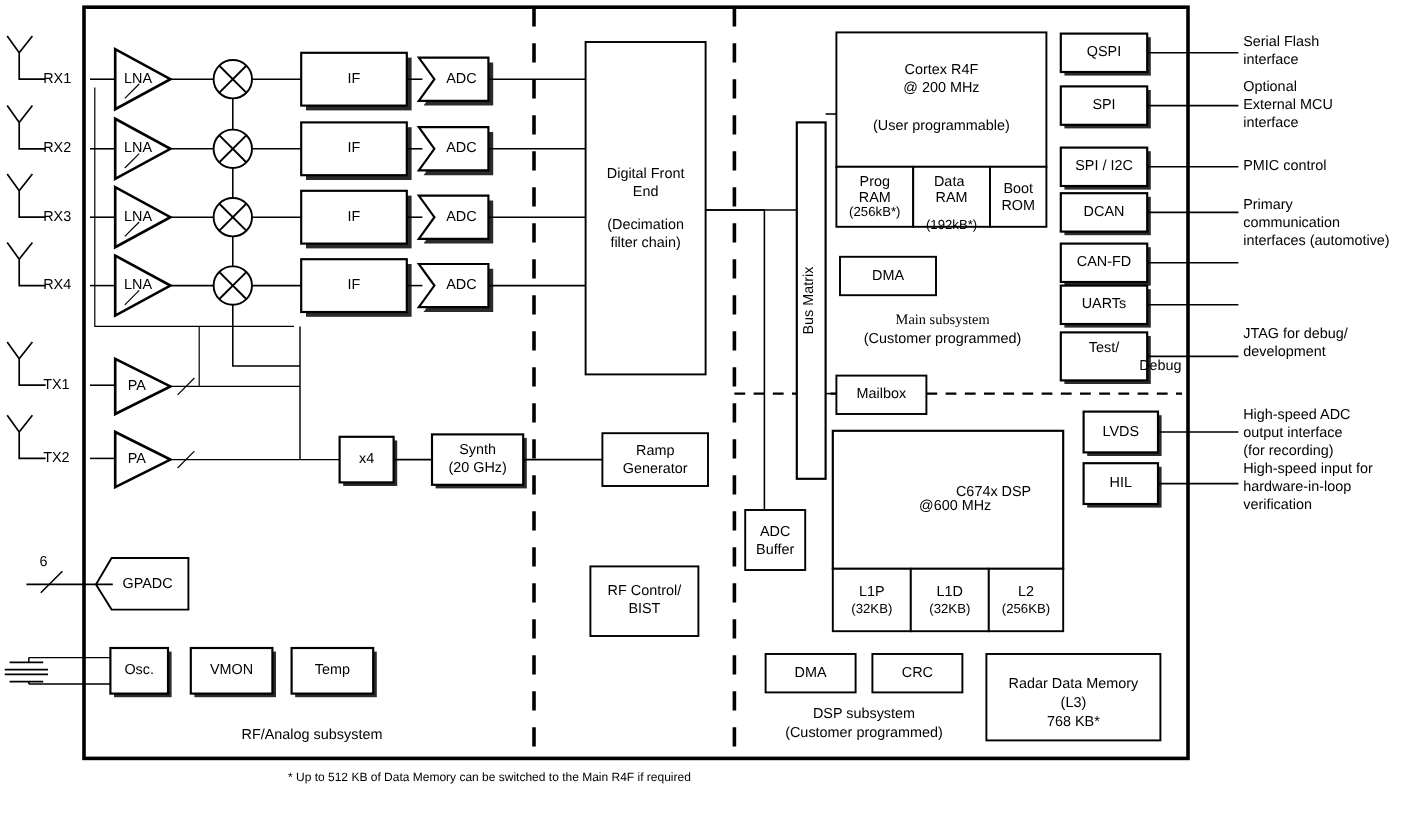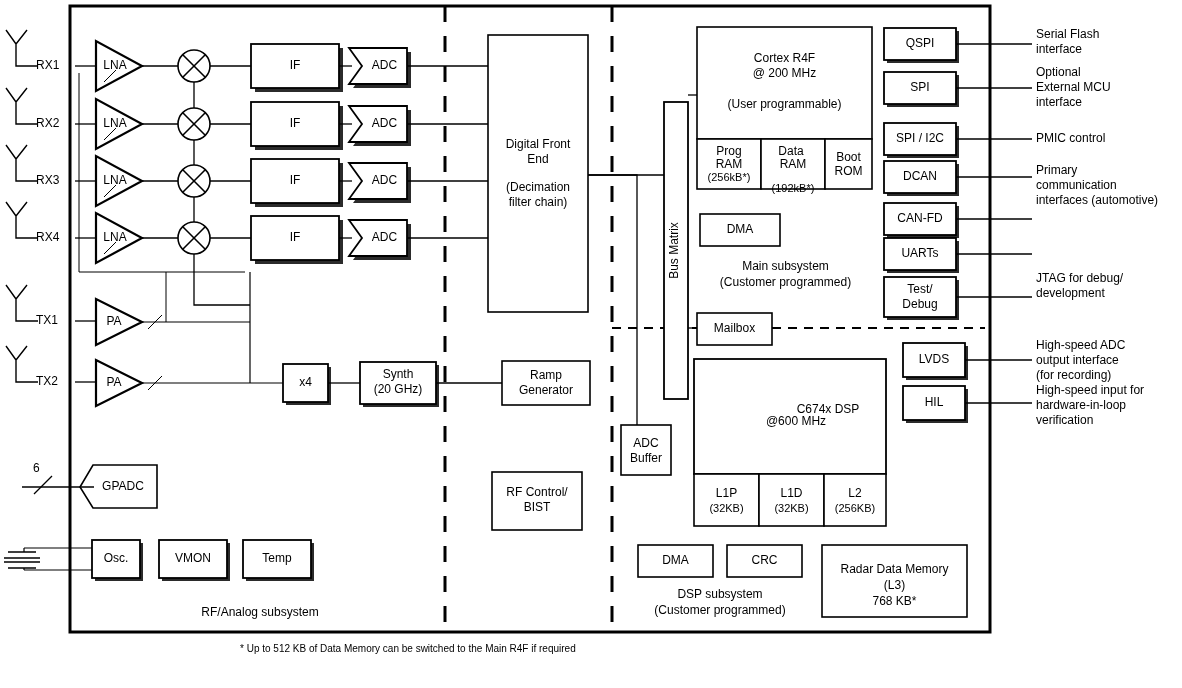--- a/index.html
+++ b/index.html
@@ -382,21 +382,21 @@
 
 <div class="lbl ctr" style="left:761px;top:145px;width:60px;">Data</div>
 <div class="lbl ctr" style="left:761px;top:158px;width:64px;">RAM</div>
 <div class="lbl ctr" style="left:759px;top:182px;width:68px;font-size:11px;">(192kB*)</div>
 
 <div class="lbl ctr" style="left:825px;top:151px;width:47px;">Boot</div>
 <div class="lbl ctr" style="left:825px;top:165px;width:47px;">ROM</div>
 
 <div class="lbl ctr" style="left:700px;top:223px;width:80px;">DMA</div>
 
-<div class="lbl ctr" style="left:678px;top:260px;width:215px;">Main subsystem</div>
+<div class="lbl ctr" style="left:678px;top:260px;width:215px;font-family:Liberation Serif, serif;">Main subsystem</div>
 <div class="lbl ctr" style="left:678px;top:276px;width:215px;">(Customer programmed)</div>
 
 <div class="lbl ctr" style="left:694px;top:403px;width:192px;padding-left:38px;">C674x DSP</div>
 <div class="lbl ctr" style="left:694px;top:415px;width:204px;">@600 MHz</div>
 
 <div class="lbl ctr" style="left:694px;top:487px;width:65px;">L1P</div>
 <div class="lbl ctr" style="left:694px;top:502px;width:65px;font-size:11px;">(32KB)</div>
 <div class="lbl ctr" style="left:759px;top:487px;width:65px;">L1D</div>
 <div class="lbl ctr" style="left:759px;top:502px;width:65px;font-size:11px;">(32KB)</div>
 <div class="lbl ctr" style="left:824px;top:487px;width:62px;">L2</div>
@@ -414,21 +414,21 @@
 
 <div class="lbl ctr" style="left:150px;top:606px;width:220px;">RF/Analog subsystem</div>
 
 <div class="lbl ctr" style="left:884px;top:37px;width:72px;">QSPI</div>
 <div class="lbl ctr" style="left:884px;top:81px;width:72px;">SPI</div>
 <div class="lbl ctr" style="left:884px;top:132px;width:72px;">SPI / I2C</div>
 <div class="lbl ctr" style="left:884px;top:170px;width:72px;">DCAN</div>
 <div class="lbl ctr" style="left:884px;top:212px;width:72px;">CAN-FD</div>
 <div class="lbl ctr" style="left:884px;top:247px;width:72px;">UARTs</div>
 <div class="lbl ctr" style="left:884px;top:283px;width:72px;">Test/</div>
-<div class="lbl ctr" style="left:884px;top:298px;width:72px;">Debug</div>
+<div class="lbl ctr" style="left:884px;top:298px;width:72px;padding-left:47px;">Debug</div>
 <div class="lbl ctr" style="left:903px;top:353px;width:62px;">LVDS</div>
 <div class="lbl ctr" style="left:903px;top:396px;width:62px;">HIL</div>
 
 <div class="lbl" style="left:1036px;top:28px;">Serial Flash</div>
 <div class="lbl" style="left:1036px;top:43px;">interface</div>
 
 <div class="lbl" style="left:1036px;top:66px;">Optional</div>
 <div class="lbl" style="left:1036px;top:81px;">External MCU</div>
 <div class="lbl" style="left:1036px;top:96px;">interface</div>
 

